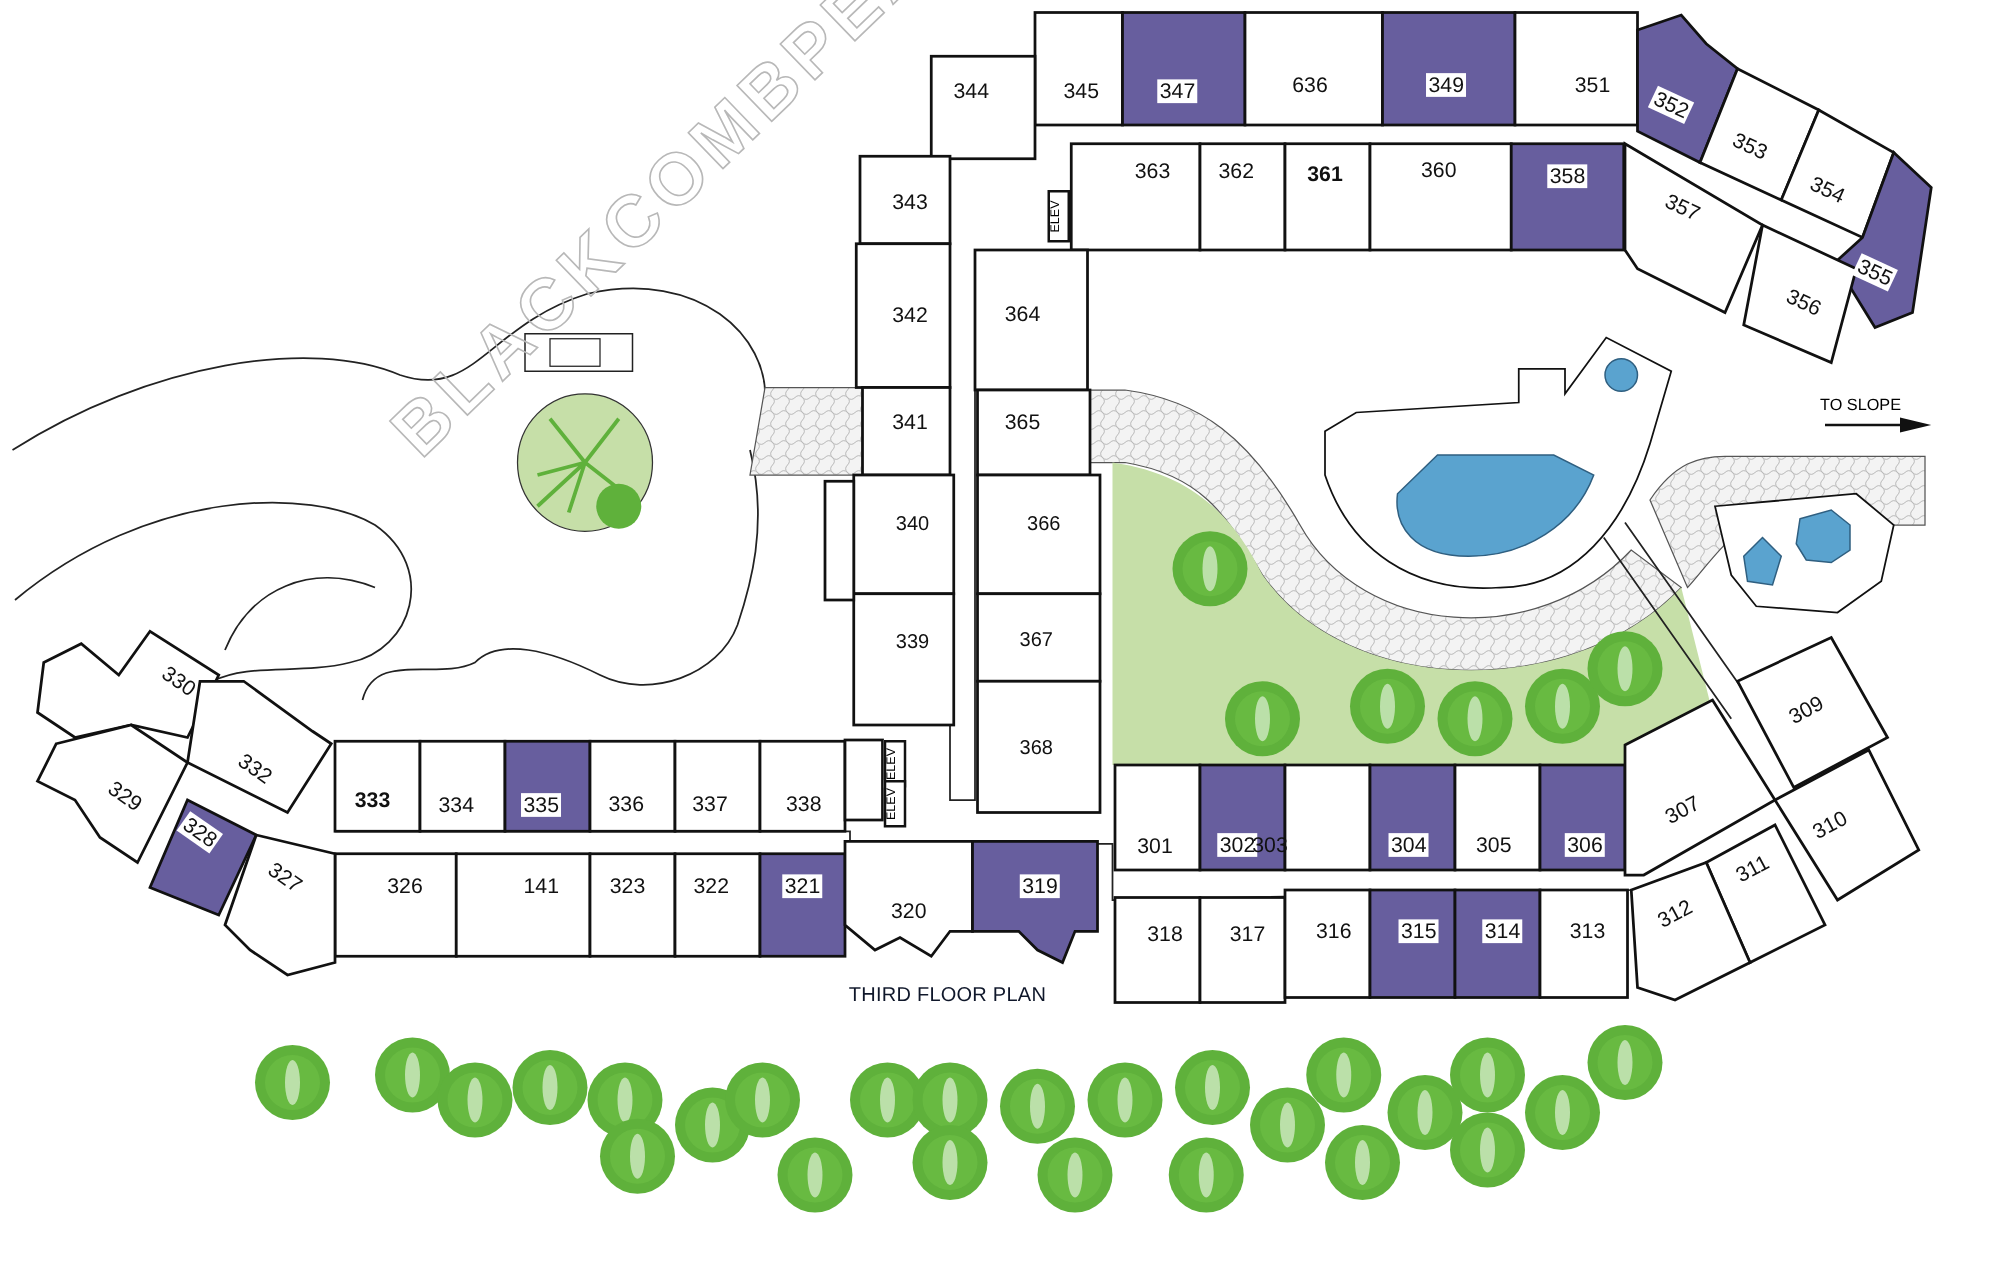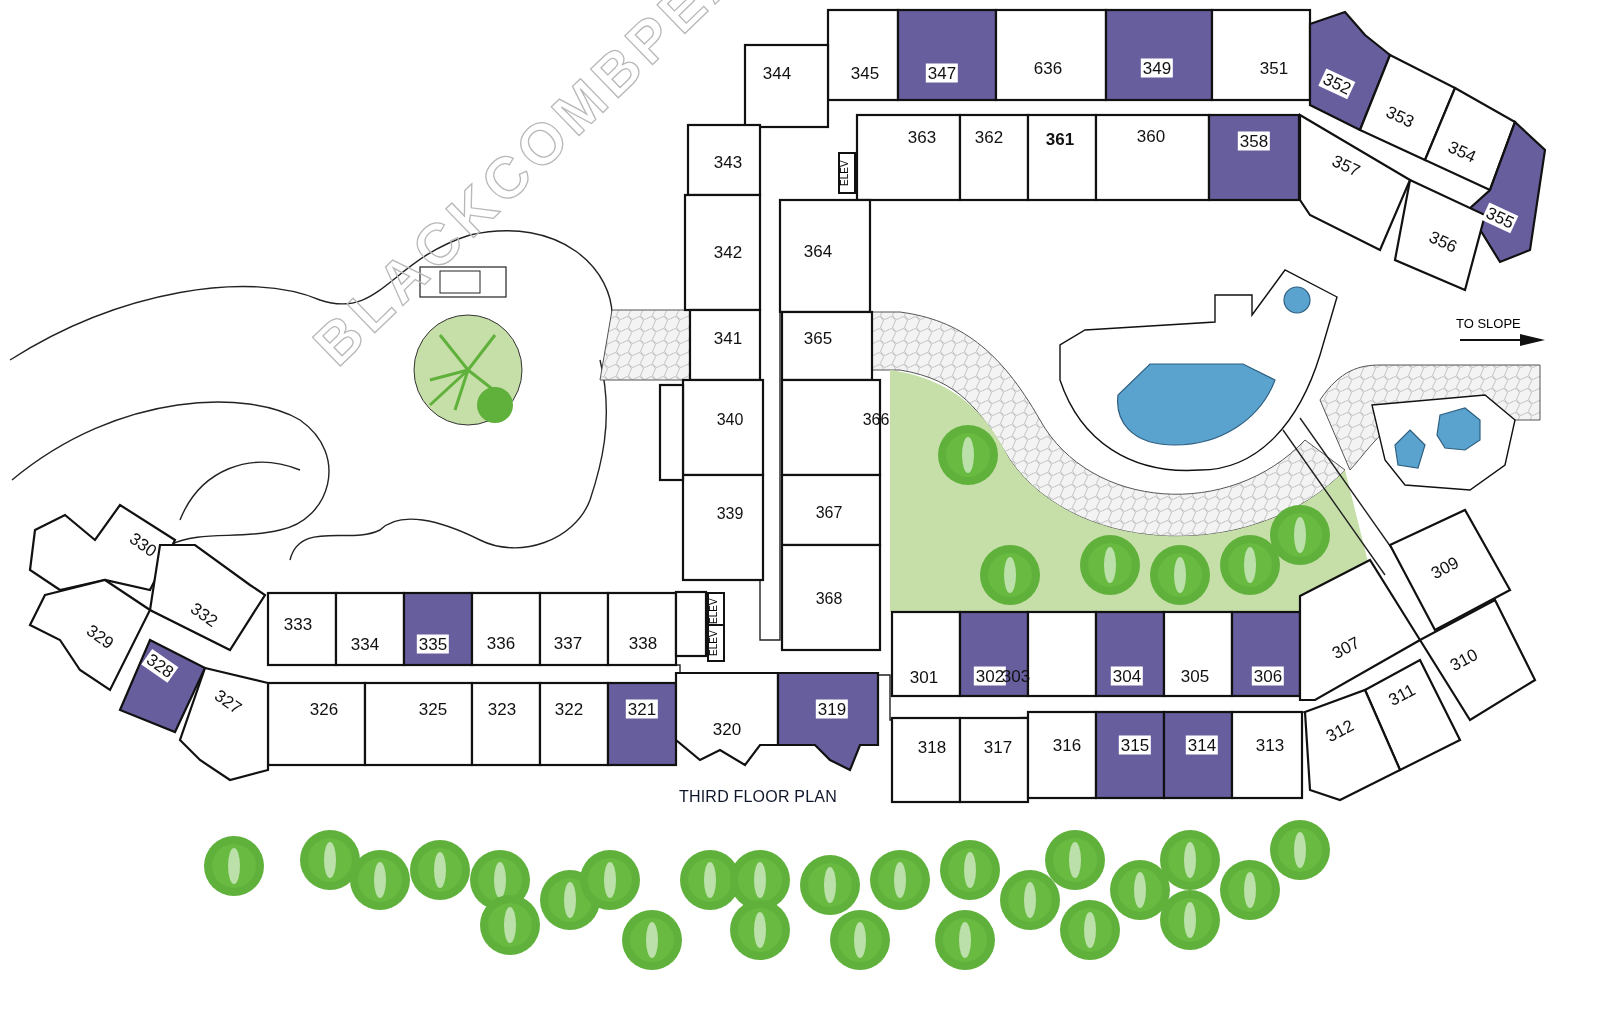--- a/index.html
+++ b/index.html
@@ -209,28 +209,28 @@
     <div class="lbl hl" style="left: 1202px; top: 745px;">314</div>
     <div class="lbl hl" style="left: 1135px; top: 745px;">315</div>
     <div class="lbl" style="left: 1067px; top: 745px;">316</div>
     <div class="lbl" style="left: 998px; top: 747px;">317</div>
     <div class="lbl" style="left: 932px; top: 747px;">318</div>
     <div class="lbl hl" style="left: 832px; top: 709px;">319</div>
     <div class="lbl" style="left: 727px; top: 705px; margin-top: 24px;">320</div>
     <div class="lbl hl" style="left: 642px; top: 709px;">321</div>
     <div class="lbl" style="left: 569px; top: 709px;">322</div>
     <div class="lbl" style="left: 502px; top: 709px;">323</div>
-    <div class="lbl" style="left: 433px; top: 709px;">325</div>
+    <div class="lbl" style="left: 433px; top: 709px;">141</div>
     <div class="lbl" style="left: 324px; top: 709px;">326</div>
     <div class="lbl" style="left: 228px; top: 702px; transform: translate(-50%, -50%) rotate(35deg);">327</div>
     <div class="lbl hl" style="left: 160px; top: 666px; transform: translate(-50%, -50%) rotate(35deg);">328</div>
     <div class="lbl" style="left: 100px; top: 637px; transform: translate(-50%, -50%) rotate(35deg);">329</div>
     <div class="lbl" style="left: 143px; top: 545px; transform: translate(-50%, -50%) rotate(35deg);">330</div>
     <div class="lbl" style="left: 204px; top: 615px; transform: translate(-50%, -50%) rotate(35deg);">332</div>
-    <div class="lbl" style="left: 298px; top: 624px;">333</div>
+    <div class="lbl" style="left: 298px; top: 640px; font-weight: bold;">333</div>
     <div class="lbl" style="left: 365px; top: 644px;">334</div>
     <div class="lbl hl" style="left: 433px; top: 644px;">335</div>
     <div class="lbl" style="left: 501px; top: 643px;">336</div>
     <div class="lbl" style="left: 568px; top: 643px;">337</div>
     <div class="lbl" style="left: 643px; top: 643px;">338</div>
     <div class="lbl sm" style="left: 730px; top: 514px;">339</div>
     <div class="lbl sm" style="left: 730px; top: 420px;">340</div>
     <div class="lbl" style="left: 728px; top: 338px;">341</div>
     <div class="lbl" style="left: 728px; top: 252px;">342</div>
     <div class="lbl" style="left: 728px; top: 162px;">343</div>
@@ -246,21 +246,21 @@
     <div class="lbl hl" style="left: 1500px; top: 218px; transform: translate(-50%, -50%) rotate(25deg);">355</div>
     <div class="lbl" style="left: 1443px; top: 242px; transform: translate(-50%, -50%) rotate(25deg);">356</div>
     <div class="lbl" style="left: 1346px; top: 166px; transform: translate(-50%, -50%) rotate(25deg);">357</div>
     <div class="lbl hl" style="left: 1254px; top: 141px;">358</div>
     <div class="lbl" style="left: 1151px; top: 136px;">360</div>
     <div class="lbl bold" style="left: 1060px; top: 139px;">361</div>
     <div class="lbl" style="left: 989px; top: 137px;">362</div>
     <div class="lbl" style="left: 922px; top: 137px;">363</div>
     <div class="lbl" style="left: 818px; top: 251px;">364</div>
     <div class="lbl" style="left: 818px; top: 338px;">365</div>
-    <div class="lbl sm" style="left: 876px; top: 420px;">366</div>
+    <div class="lbl sm" style="left: 835px; top: 420px;">366</div>
     <div class="lbl sm" style="left: 829px; top: 513px;">367</div>
     <div class="lbl sm" style="left: 829px; top: 599px;">368</div>
   </div>
 <div id="elevs">
     <div class="elev" style="left: 838px; top: 152px; width: 14px; height: 36px;">ELEV</div>
     <div class="elev" style="left: 707px; top: 592px; width: 14px; height: 32px;">ELEV</div>
     <div class="elev" style="left: 707px; top: 624px; width: 14px; height: 32px;">ELEV</div>
   </div>
 
 <div class="watermark">BLACKCOMBPEAKS.COM</div>

